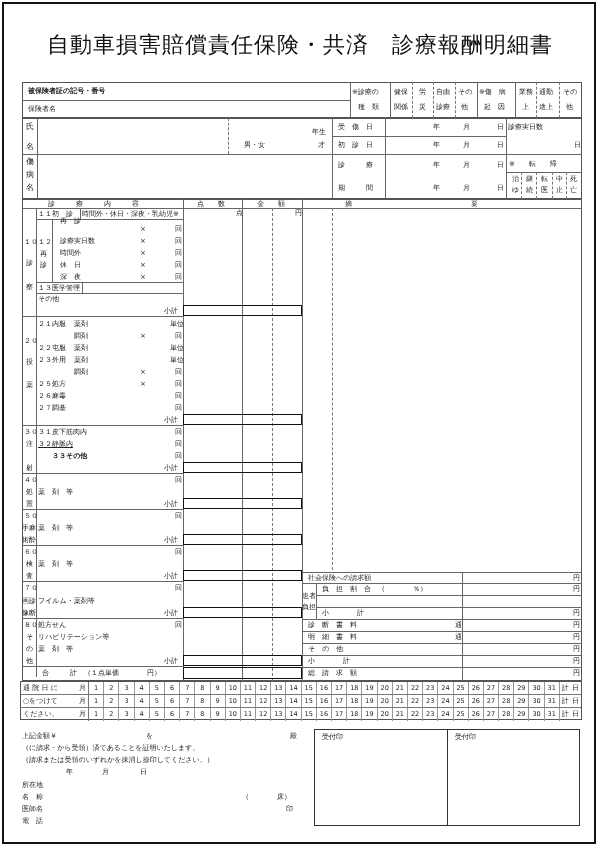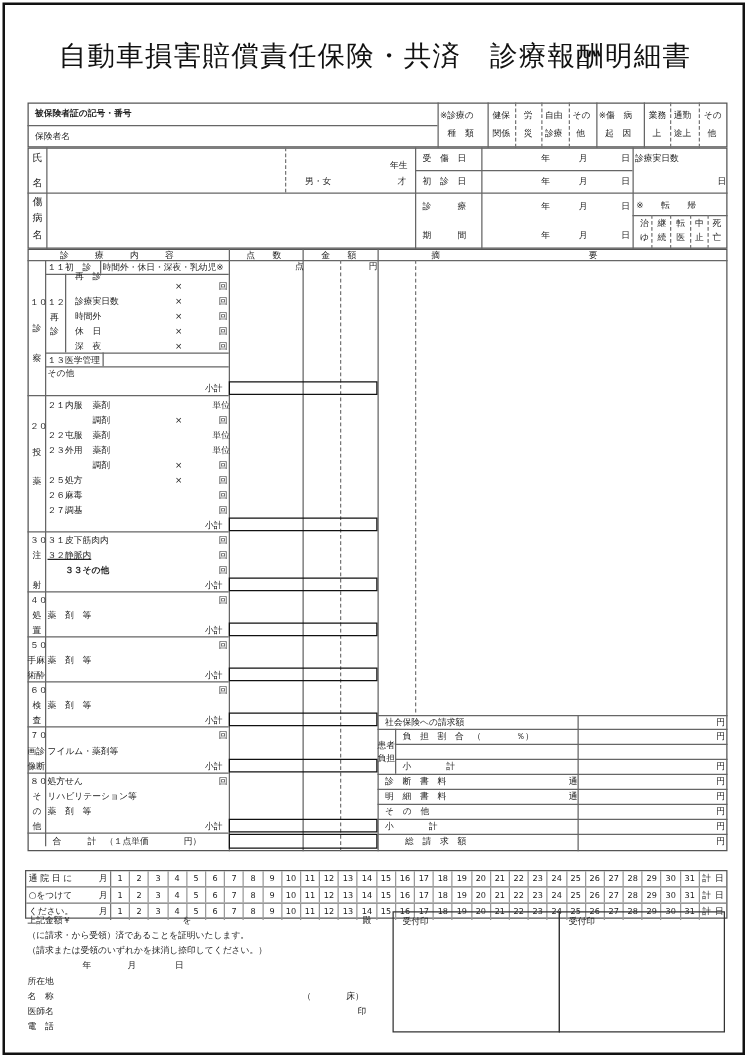--- a/index.html
+++ b/index.html
@@ -6,21 +6,21 @@
   body{width:600px;height:848px;position:relative;overflow:hidden;font-family:"DejaVu Sans",sans-serif;color:#222;}
   .frame{position:absolute;left:2px;top:2px;width:594px;height:842px;border:2px solid #111;box-sizing:border-box;}
   .title{position:absolute;left:0;width:600px;top:30px;text-align:center;font-size:22px;letter-spacing:1px;color:#111;}
   .b{position:absolute;border:1px solid #555;box-sizing:border-box;}
   .hl{position:absolute;height:0;border-top:1px solid #666;}
   .vl{position:absolute;width:0;border-left:1px solid #666;}
   .dv{position:absolute;width:0;border-left:1px dashed #777;}
   .t{position:absolute;font-size:7px;line-height:9px;white-space:nowrap;color:#222;}
   .t8{position:absolute;font-size:8px;line-height:10px;white-space:nowrap;color:#222;}
   .thick{position:absolute;border:1.5px solid #111;box-sizing:border-box;}
-  .cal{position:absolute;left:20px;top:681px;width:562px;height:39px;border:1px solid #555;box-sizing:border-box;margin-top:15px;}
+  .cal{position:absolute;left:20px;top:681px;width:562px;height:39px;border:1px solid #555;box-sizing:border-box;}
   .calrow{display:flex;height:13px;border-bottom:1px solid #777;box-sizing:border-box;}
   .calrow:last-child{border-bottom:none;}
   .calhead{width:48px;font-size:7px;line-height:12px;padding-left:2px;box-sizing:border-box;}
   .calmon{width:20px;font-size:7px;line-height:12px;text-align:right;padding-right:2px;box-sizing:border-box;border-right:1px solid #777;}
   .calday{width:15.2px;font-size:6.5px;line-height:12px;text-align:center;border-right:1px solid #999;box-sizing:border-box;}
   .caltot{flex:1;font-size:7px;line-height:12px;display:flex;justify-content:space-between;padding:0 2px;}
   .stamp{position:absolute;border:1px solid #333;box-sizing:border-box;}
 </style>
 </head>
 <body>
@@ -280,21 +280,21 @@
 <div class="t" style="left:308px;top:633px;">明　細　書　料</div>
 <div class="t" style="left:455px;top:633px;">通</div>
 <div class="t" style="left:573px;top:633px;">円</div>
 <div class="hl" style="left:302px;top:643px;width:280px;"></div>
 <div class="t" style="left:308px;top:645px;">そ　の　他</div>
 <div class="t" style="left:573px;top:645px;">円</div>
 <div class="hl" style="left:302px;top:655px;width:280px;"></div>
 <div class="t" style="left:308px;top:657px;">小　　　　計</div>
 <div class="t" style="left:573px;top:657px;">円</div>
 <div class="hl" style="left:302px;top:667px;width:280px;"></div>
-<div class="t" style="left:324px;top:669px;">総　請　求　額</div>
+<div class="t" style="left:308px;top:669px;">総　請　求　額</div>
 <div class="t" style="left:573px;top:669px;">円</div>
 
 <div class="cal">
   <div class="calrow">
     <div class="calhead">通 院 日 に</div>
     <div class="calmon">月</div>
     <div class="caldays" style="display:flex">
         <div class="calday">1</div>
         <div class="calday">2</div>
         <div class="calday">3</div>

